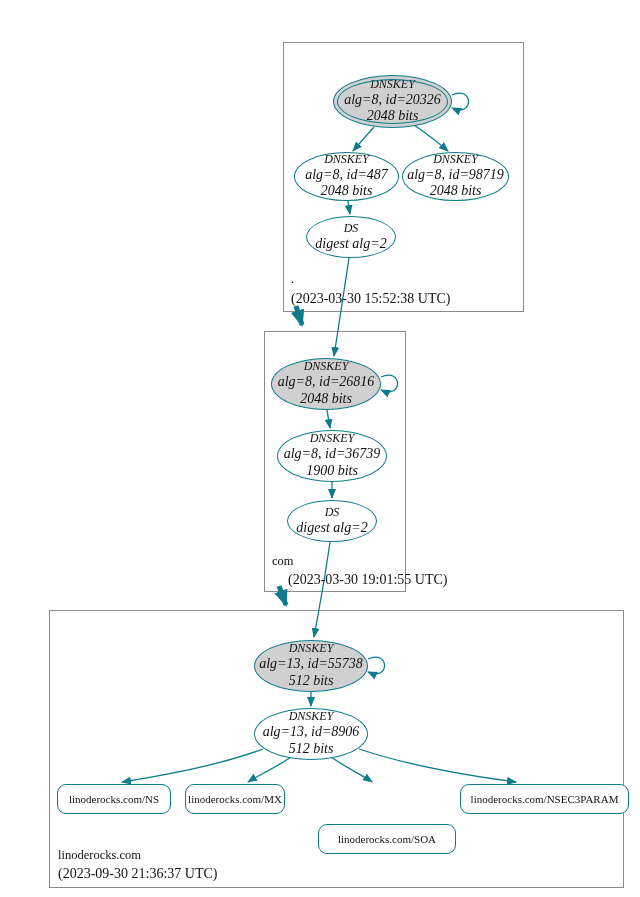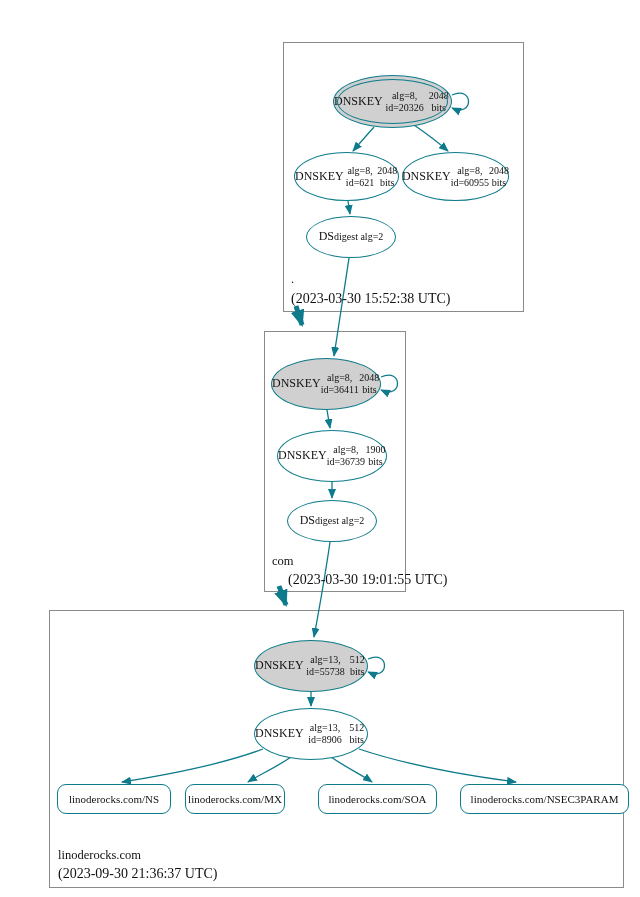--- a/index.html
+++ b/index.html
@@ -11,27 +11,27 @@
   #canvas{
     position:relative;width:640px;height:897px;background:#ffffff;overflow:hidden;
     font-family:"Liberation Serif",serif;color:#111;
   }
   .zone{position:absolute;border:1px solid var(--box-border);background:#ffffff;}
   .edges{position:absolute;left:0;top:0;pointer-events:none;}
   .e{stroke:var(--teal);stroke-width:1.3;fill:none;}
   .et{stroke:var(--teal);stroke-width:5;fill:none;}
   .node{
     position:absolute;border:1.3px solid var(--teal);border-radius:50%;
-    display:flex;align-items:center;justify-content:center;
-    background:#ffffff;text-align:center;box-sizing:border-box;
+    display:flex;flex-direction:column;align-items:center;justify-content:center;
+    background:#ffffff;text-align:center;box-sizing:border-box;font-style:italic;
   }
   .node.gray{background:var(--gray-fill);}
   .ring{position:absolute;inset:3px;border:1.3px solid var(--teal);border-radius:50%;pointer-events:none;}
   .t1{font-size:12px;line-height:1.15;}
-  .t2{font-size:10px;line-height:1.2;text-align:center;}
+  .t2{font-size:14px;line-height:1.2;text-align:center;}
   .rr{
     position:absolute;height:30px;border:1.3px solid var(--teal);border-radius:9px;
     display:flex;align-items:center;justify-content:center;background:#ffffff;
     font-size:11px;box-sizing:border-box;padding:0 10px;white-space:nowrap;
   }
   .zlabel{position:absolute;font-size:12.5px;}
   .ztime{position:absolute;font-size:14px;}
 </style>
 </head>
 <body>
@@ -75,41 +75,41 @@
 
   <div class="node gray" style="left:333px;top:75px;width:119px;height:53px">
     <div class="ring"></div>
     <span class="t1">DNSKEY</span>
     <span class="t2">alg=8, id=20326</span>
     <span class="t2">2048 bits</span>
   </div>
 
   <div class="node" style="left:294px;top:152px;width:105px;height:49px">
     <span class="t1">DNSKEY</span>
-    <span class="t2">alg=8, id=621</span>
+    <span class="t2">alg=8, id=487</span>
     <span class="t2">2048 bits</span>
   </div>
 
   <div class="node" style="left:402px;top:152px;width:107px;height:49px">
     <span class="t1">DNSKEY</span>
-    <span class="t2">alg=8, id=60955</span>
+    <span class="t2">alg=8, id=98719</span>
     <span class="t2">2048 bits</span>
   </div>
 
   <div class="node" style="left:306px;top:216px;width:90px;height:42px">
     <span class="t1">DS</span>
     <span class="t2">digest alg=2</span>
   </div>
 
   <div class="zlabel" style="left:291px;top:272px">.</div>
   <div class="ztime" style="left:291px;top:291px">(2023-03-30 15:52:38 UTC)</div>
 
   <div class="node gray" style="left:271px;top:358px;width:110px;height:52px">
     <span class="t1">DNSKEY</span>
-    <span class="t2">alg=8, id=36411</span>
+    <span class="t2">alg=8, id=26816</span>
     <span class="t2">2048 bits</span>
   </div>
 
   <div class="node" style="left:277px;top:430px;width:110px;height:52px">
     <span class="t1">DNSKEY</span>
     <span class="t2">alg=8, id=36739</span>
     <span class="t2">1900 bits</span>
   </div>
 
   <div class="node" style="left:287px;top:500px;width:90px;height:42px">
@@ -127,19 +127,19 @@
   </div>
 
   <div class="node" style="left:254px;top:708px;width:114px;height:52px">
     <span class="t1">DNSKEY</span>
     <span class="t2">alg=13, id=8906</span>
     <span class="t2">512 bits</span>
   </div>
 
   <div class="rr" style="left:57px;top:784px;width:114px">linoderocks.com/NS</div>
   <div class="rr" style="left:185px;top:784px;width:100px">linoderocks.com/MX</div>
-  <div class="rr" style="left:318px;top:784px;width:119px">linoderocks.com/SOA</div>
+  <div class="rr" style="left:318px;top:824px;width:138px">linoderocks.com/SOA</div>
   <div class="rr" style="left:460px;top:784px;width:169px">linoderocks.com/NSEC3PARAM</div>
 
   <div class="zlabel" style="left:58px;top:848px">linoderocks.com</div>
   <div class="ztime" style="left:58px;top:866px">(2023-09-30 21:36:37 UTC)</div>
 
 </div>
 
 </body></html>

